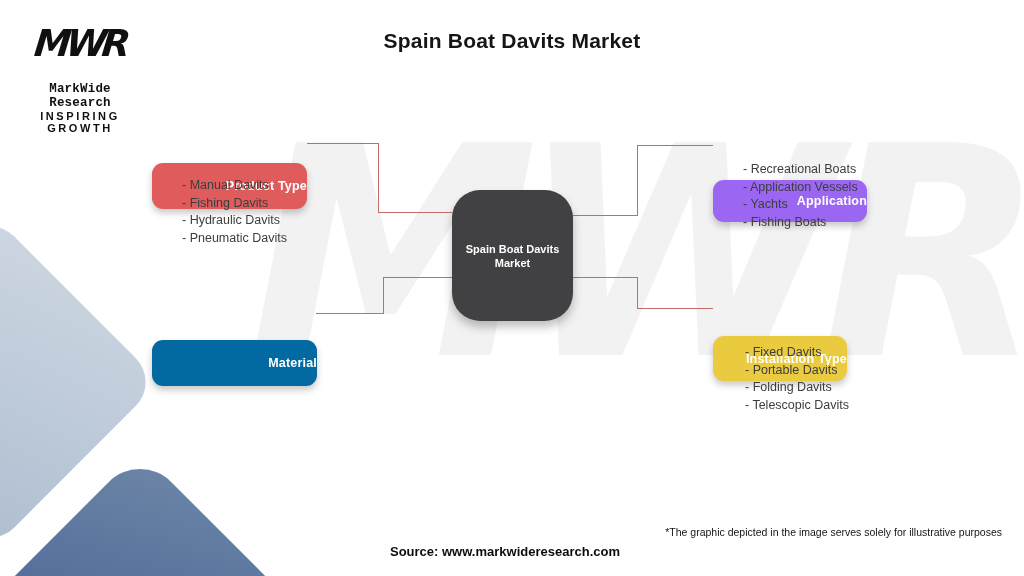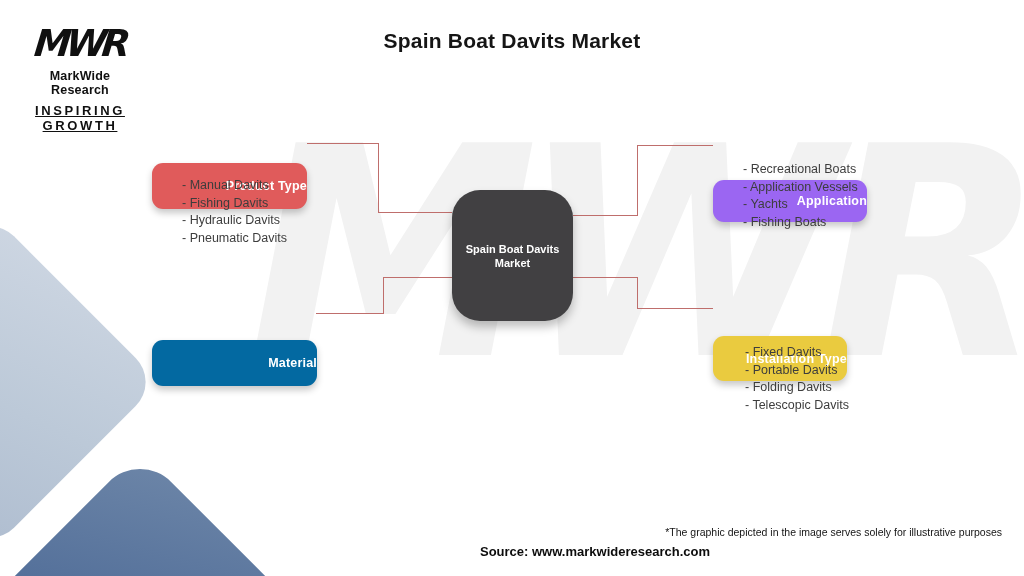--- a/index.html
+++ b/index.html
@@ -26,22 +26,22 @@
     font-weight:bold;font-style:italic;
     font-size:292px;line-height:1;letter-spacing:-20px;
     color:#f2f2f2;user-select:none;white-space:nowrap;
   }
   
   .logo{position:absolute;left:20px;top:24px;z-index:4;width:120px;text-align:center;color:#101010;}
   .logo-mark{
     font-family:"DejaVu Sans",sans-serif;font-weight:bold;font-style:italic;
     font-size:37px;line-height:40px;letter-spacing:-5px;transform:skewX(-6deg);
   }
-  .logo-name{font-size:12.5px;font-weight:bold;letter-spacing:0.2px;margin-top:5px;}
-  .logo-tagline{font-size:13px;font-weight:bold;letter-spacing:2.6px;margin-top:6px;text-decoration:underline;}
+  .logo-name{font-size:12.5px;font-weight:bold;letter-spacing:0.2px;margin-top:18px;font-family:Liberation Mono, monospace;}
+  .logo-tagline{font-size:11px;font-weight:bold;letter-spacing:2.6px;margin-top:0;}
   .page-title{
     position:absolute;left:0;top:29px;width:1024px;text-align:center;z-index:4;
     font-size:21px;font-weight:bold;color:#151515;letter-spacing:0.2px;
   }
   
   .diagram{position:absolute;inset:0;z-index:3;}
   .seg{position:absolute;background:var(--connector,#BF6E6C);}
   .node-box{
     position:absolute;border-radius:11px;color:#ffffff;
     display:flex;align-items:center;justify-content:flex-end;
@@ -73,21 +73,21 @@
   .c-ap-2{left:637px;top:145px;width:1px;height:71px;}
   .c-ap-3{left:573px;top:215px;width:64px;height:1px;}
   .c-mt-1{left:383px;top:277px;width:69px;height:1px;}
   .c-mt-2{left:383px;top:277px;width:1px;height:37px;}
   .c-mt-3{left:316px;top:313px;width:67px;height:1px;}
   .c-it-1{left:573px;top:277px;width:64px;height:1px;}
   .c-it-2{left:637px;top:277px;width:1px;height:32px;}
   .c-it-3{left:637px;top:308px;width:76px;height:1px;}
   
   .source-text{
-    position:absolute;left:300px;top:544px;width:410px;text-align:right;z-index:4;
+    position:absolute;left:300px;top:544px;width:410px;text-align:center;z-index:4;
     font-size:13px;font-weight:bold;color:#0c0c0c;
   }
   .disclaimer-text{
     position:absolute;right:22px;top:526px;z-index:4;
     font-size:10.5px;color:#141414;
   }
 </style>
 </head>
 <body>
 

